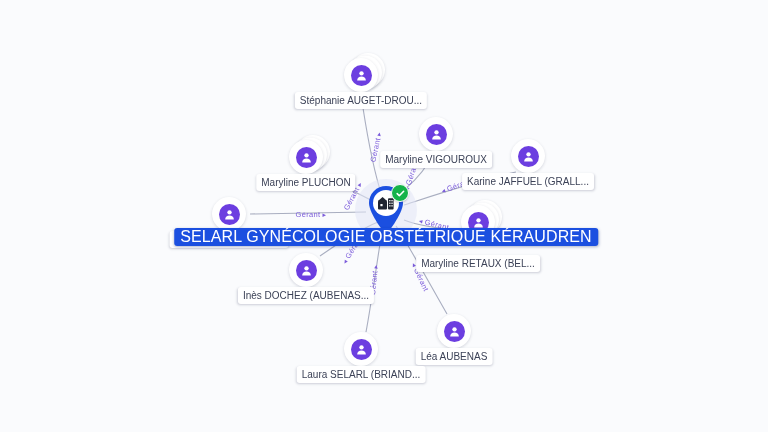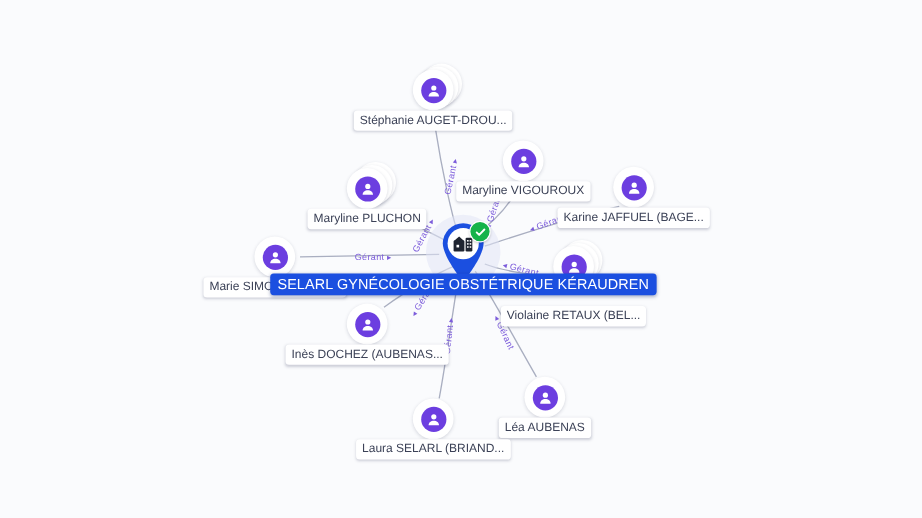--- a/index.html
+++ b/index.html
@@ -82,21 +82,21 @@
   }
   .verified svg{display:block;}
 
   #company-label{
     position:absolute;
     left:50%;
     transform:translateX(-50%);
     top:44px;
     background:#1b4fe0;
     color:#ffffff;
-    font-size:12px;
+    font-size:16px;
     line-height:14px;
     letter-spacing:.1px;
     padding:2px 6px;
     border-radius:3px;
     white-space:nowrap;
     box-shadow:0 1px 3px rgba(20,40,110,.35);
     z-index:40;
   }
 </style>
 </head>
@@ -187,21 +187,21 @@
     <div class="avatar-wrap">
       <div class="card front">
         <div class="avatar-dot">
           <svg width="13" height="13" viewBox="0 0 24 24">
               <circle cx="12" cy="8" r="4" fill="#fff"></circle>
               <path d="M4 21c0-4.4 3.6-7 8-7s8 2.6 8 7z" fill="#fff"></path>
             </svg>
         </div>
       </div>
     </div>
-    <div class="node-label">Karine JAFFUEL (BAGE...</div>
+    <div class="node-label">Karine JAFFUEL (GRALL...</div>
   </div>
 
   <div class="node" style="left:306px;top:157px;">
     <div class="avatar-wrap">
       <div class="card s1"></div>
       <div class="card s2"></div>
       <div class="card front">
         <div class="avatar-dot">
           <svg width="13" height="13" viewBox="0 0 24 24">
               <circle cx="12" cy="8" r="4" fill="#fff"></circle>
@@ -233,21 +233,21 @@
       <div class="card s2"></div>
       <div class="card front">
         <div class="avatar-dot">
           <svg width="13" height="13" viewBox="0 0 24 24">
               <circle cx="12" cy="8" r="4" fill="#fff"></circle>
               <path d="M4 21c0-4.4 3.6-7 8-7s8 2.6 8 7z" fill="#fff"></path>
             </svg>
         </div>
       </div>
     </div>
-    <div class="node-label" style="top:50px;">Violaine RETAUX (BEL...</div>
+    <div class="node-label" style="top:50px;">Maryline RETAUX (BEL...</div>
   </div>
 
   <div class="node" style="left:306px;top:270px;text-decoration:underline;">
     <div class="avatar-wrap">
       <div class="card front">
         <div class="avatar-dot">
           <svg width="13" height="13" viewBox="0 0 24 24">
               <circle cx="12" cy="8" r="4" fill="#fff"></circle>
               <path d="M4 21c0-4.4 3.6-7 8-7s8 2.6 8 7z" fill="#fff"></path>
             </svg>

